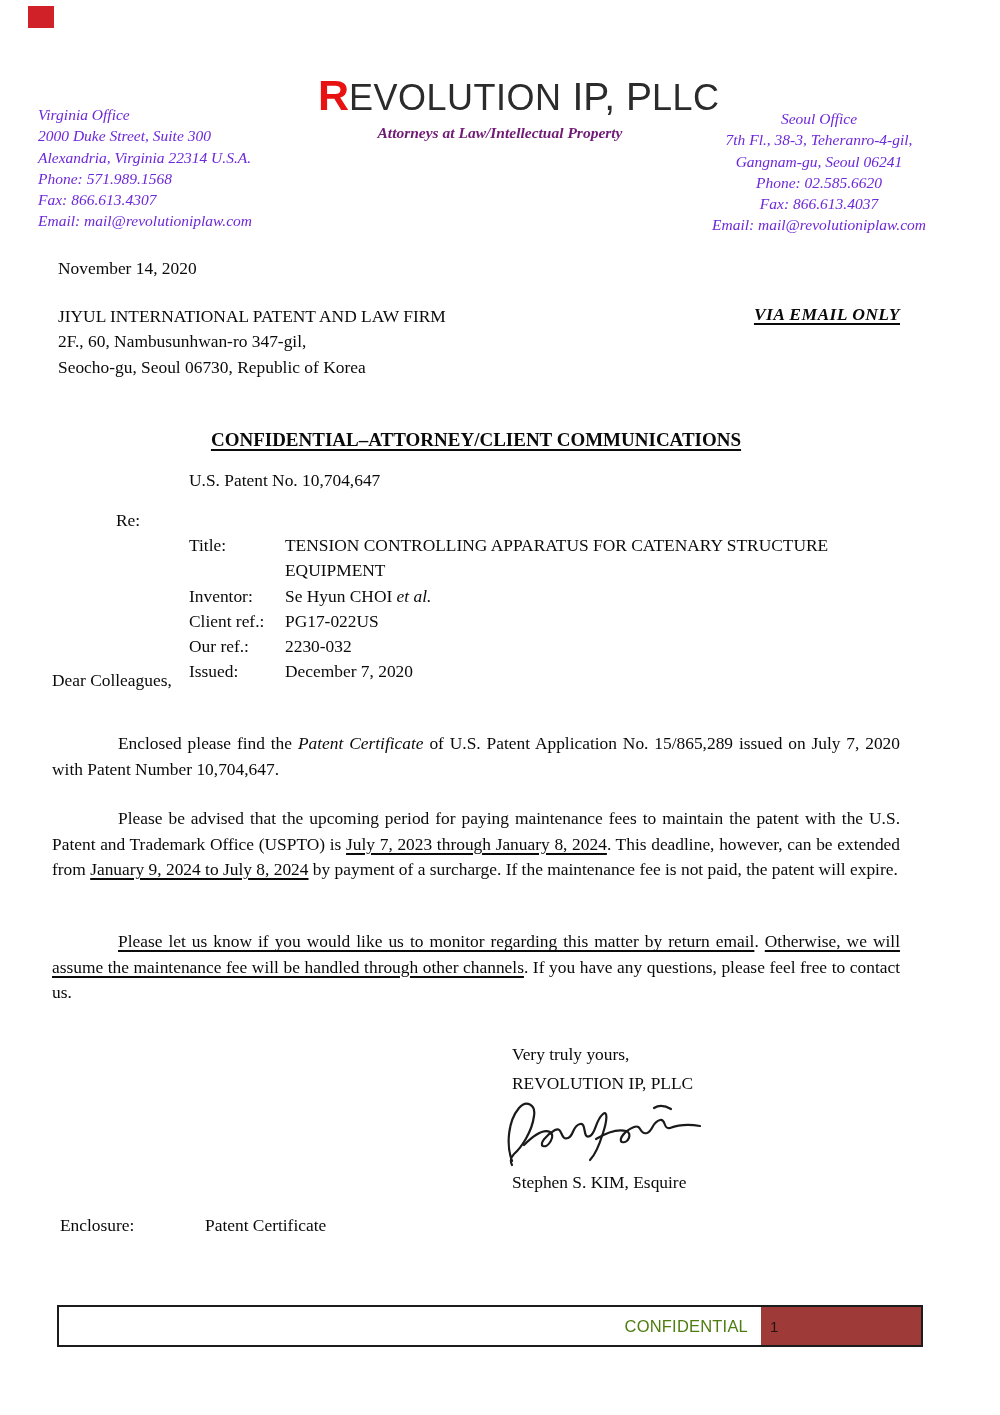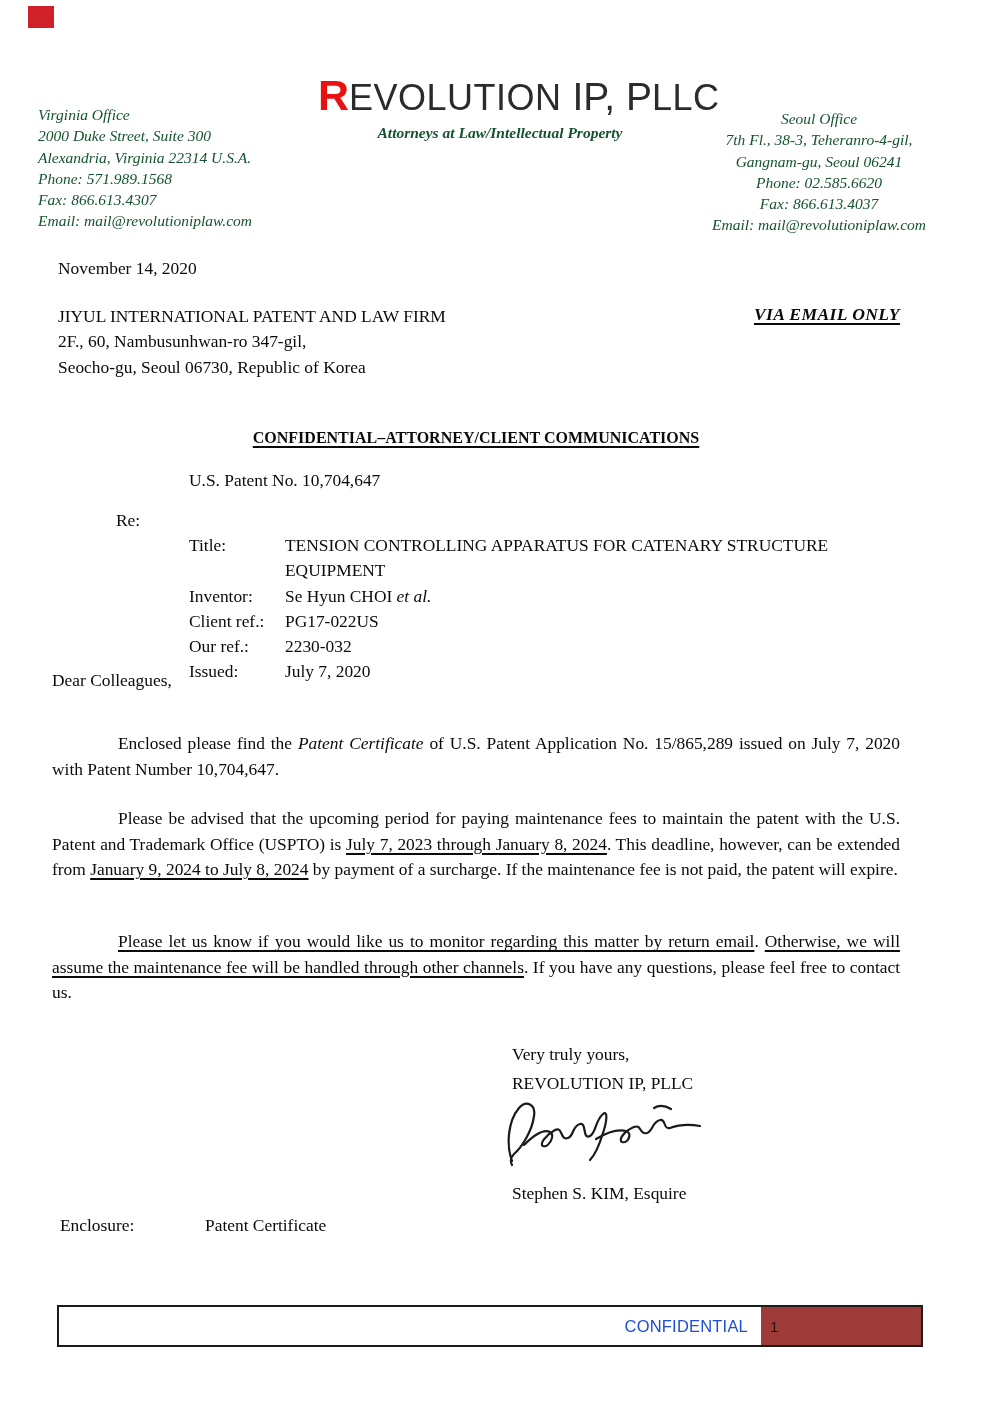--- a/index.html
+++ b/index.html
@@ -3,70 +3,70 @@
 <meta charset="utf-8">
 <style>
   html,body{margin:0;padding:0;background:#ffffff;}
   .page{position:relative;width:1000px;height:1415px;background:#ffffff;overflow:hidden;
         font-family:"Liberation Serif",serif;color:#0a0a0a;}
 
   
   .corner-marker{position:absolute;left:28px;top:6px;width:26px;height:22px;background:#cf2127;}
 
   
-  .office{position:absolute;font-style:italic;font-size:15.5px;line-height:21.3px;color:#14532d;}
+  .office{position:absolute;font-style:italic;font-size:15.5px;line-height:21.3px;color:#6d28d9;}
   .office-left{left:38px;top:104px;text-align:left;}
   .office-right{right:74px;top:108px;text-align:center;}
   .office .office-title{font-size:15.5px;}
 
   .logo-block{position:absolute;left:318px;top:74px;width:364px;text-align:center;}
   .logo-line{font-family:"Liberation Sans",sans-serif;color:#2b2b2b;white-space:nowrap;line-height:1;}
   .logo-r{font-size:43px;font-weight:700;color:#e81212;}
   .logo-sm{font-size:36px;font-weight:400;letter-spacing:0.5px;}
   .logo-lg{font-size:39px;font-weight:400;}
   .logo-tagline{margin-top:7px;font-family:"Liberation Serif",serif;font-style:italic;font-weight:700;
-                font-size:15.5px;color:#14532d;}
+                font-size:15.5px;color:#701a75;}
 
   
   .dateline{position:absolute;left:58px;top:258px;font-size:17.4px;}
   .via{position:absolute;right:100px;top:304px;font-size:17.6px;font-weight:700;font-style:italic;
        text-decoration:underline;text-decoration-thickness:2px;text-underline-offset:3px;letter-spacing:0.4px;}
   .recipient{position:absolute;left:58px;top:304px;font-size:17.4px;line-height:25.3px;}
   .recipient .firm{font-weight:400;}
 
-  .subject{position:absolute;left:52px;top:429px;width:848px;text-align:center;font-size:16px;font-weight:700;
+  .subject{position:absolute;left:52px;top:429px;width:848px;text-align:center;font-size:19px;font-weight:700;
            text-decoration:underline;text-decoration-thickness:1.8px;text-underline-offset:3px;}
 
   .re-block{position:absolute;left:116px;top:468px;display:grid;grid-template-columns:73px 96px 565px;
             font-size:17.4px;line-height:25.2px;}
   .re-block .c1{grid-column:1;margin-top:40px;}
   .re-block .span23{grid-column:2/4;}
   .re-block .c2{grid-column:2;}
   .re-block .c3{grid-column:3;max-width:565px;}
 
   .salutation{position:absolute;left:52px;top:670px;font-size:17.4px;}
   .para{position:absolute;left:52px;width:848px;font-size:17.4px;line-height:25.3px;
         text-align:justify;text-indent:66px;}
   .p1{top:714px;}
   .p2{top:789px;}
   .p3{top:912px;}
   .bu{font-weight:400;text-decoration:underline;text-decoration-thickness:1.8px;text-underline-offset:3px;}
 
   .closing{position:absolute;left:512px;top:1040px;font-size:17.4px;line-height:28.5px;}
   .signature{margin:2px 0 0 -6px;display:block;}
-  .signatory{margin-top:12px;}
+  .signatory{margin-top:1px;}
 
   .enclosure{position:absolute;left:60px;top:1215px;font-size:17.4px;}
   .enclosure .enc-value{position:absolute;left:145px;top:0;white-space:nowrap;}
 
   
   .footer-bar{position:absolute;left:57px;top:1305px;width:862px;height:38px;border:2px solid #1c1c1c;
               display:flex;align-items:stretch;background:#ffffff;}
   .footer-white{flex:1;display:flex;align-items:center;justify-content:flex-end;padding-right:13px;
-                font-family:"Liberation Sans",sans-serif;font-size:16.5px;color:#1d4ed8;letter-spacing:0.2px;}
+                font-family:"Liberation Sans",sans-serif;font-size:16.5px;color:#4d7c0f;letter-spacing:0.2px;}
   .footer-red{width:151px;background:#9e3b38;display:flex;align-items:center;padding-left:9px;
               font-family:"Liberation Sans",sans-serif;font-size:15px;color:#26120f;}
 </style>
 </head>
 <body>
 
 <div class="page">
 
   <div class="corner-marker"></div>
 
@@ -110,21 +110,21 @@
     <div class="span23">U.S. Patent No. 10,704,647</div>
     <div class="c2">Title:</div>
     <div class="c3">TENSION CONTROLLING APPARATUS FOR CATENARY STRUCTURE EQUIPMENT</div>
     <div class="c2">Inventor:</div>
     <div class="c3"><span>Se Hyun CHOI </span><i>et al.</i></div>
     <div class="c2">Client ref.:</div>
     <div class="c3">PG17-022US</div>
     <div class="c2">Our ref.:</div>
     <div class="c3">2230-032</div>
     <div class="c2">Issued:</div>
-    <div class="c3">July 7, 2020</div>
+    <div class="c3">December 7, 2020</div>
   </div>
 
   <div class="salutation">Dear Colleagues,</div>
 
   <p class="para p1"><span>Enclosed please find the </span><i>Patent Certificate</i><span> of U.S. Patent Application No. 15/865,289 issued on July 7, 2020 with Patent Number 10,704,647.</span></p>
 
   <p class="para p2"><span>Please be advised that the upcoming period for paying maintenance fees to maintain the patent with the U.S. Patent and Trademark Office (USPTO) is </span><span class="bu">July 7, 2023 through January 8, 2024</span><span>. This deadline, however, can be extended from </span><span class="bu">January 9, 2024 to July 8, 2024</span><span> by payment of a surcharge.  If the maintenance fee is not paid, the patent will expire.</span></p>
 
   <p class="para p3"><span class="bu">Please let us know if you would like us to monitor regarding this matter by return email</span><span>.  </span><span class="bu">Otherwise, we will assume the maintenance fee will be handled through other channels</span><span>.  If you have any questions, please feel free to contact us.</span></p>
 

